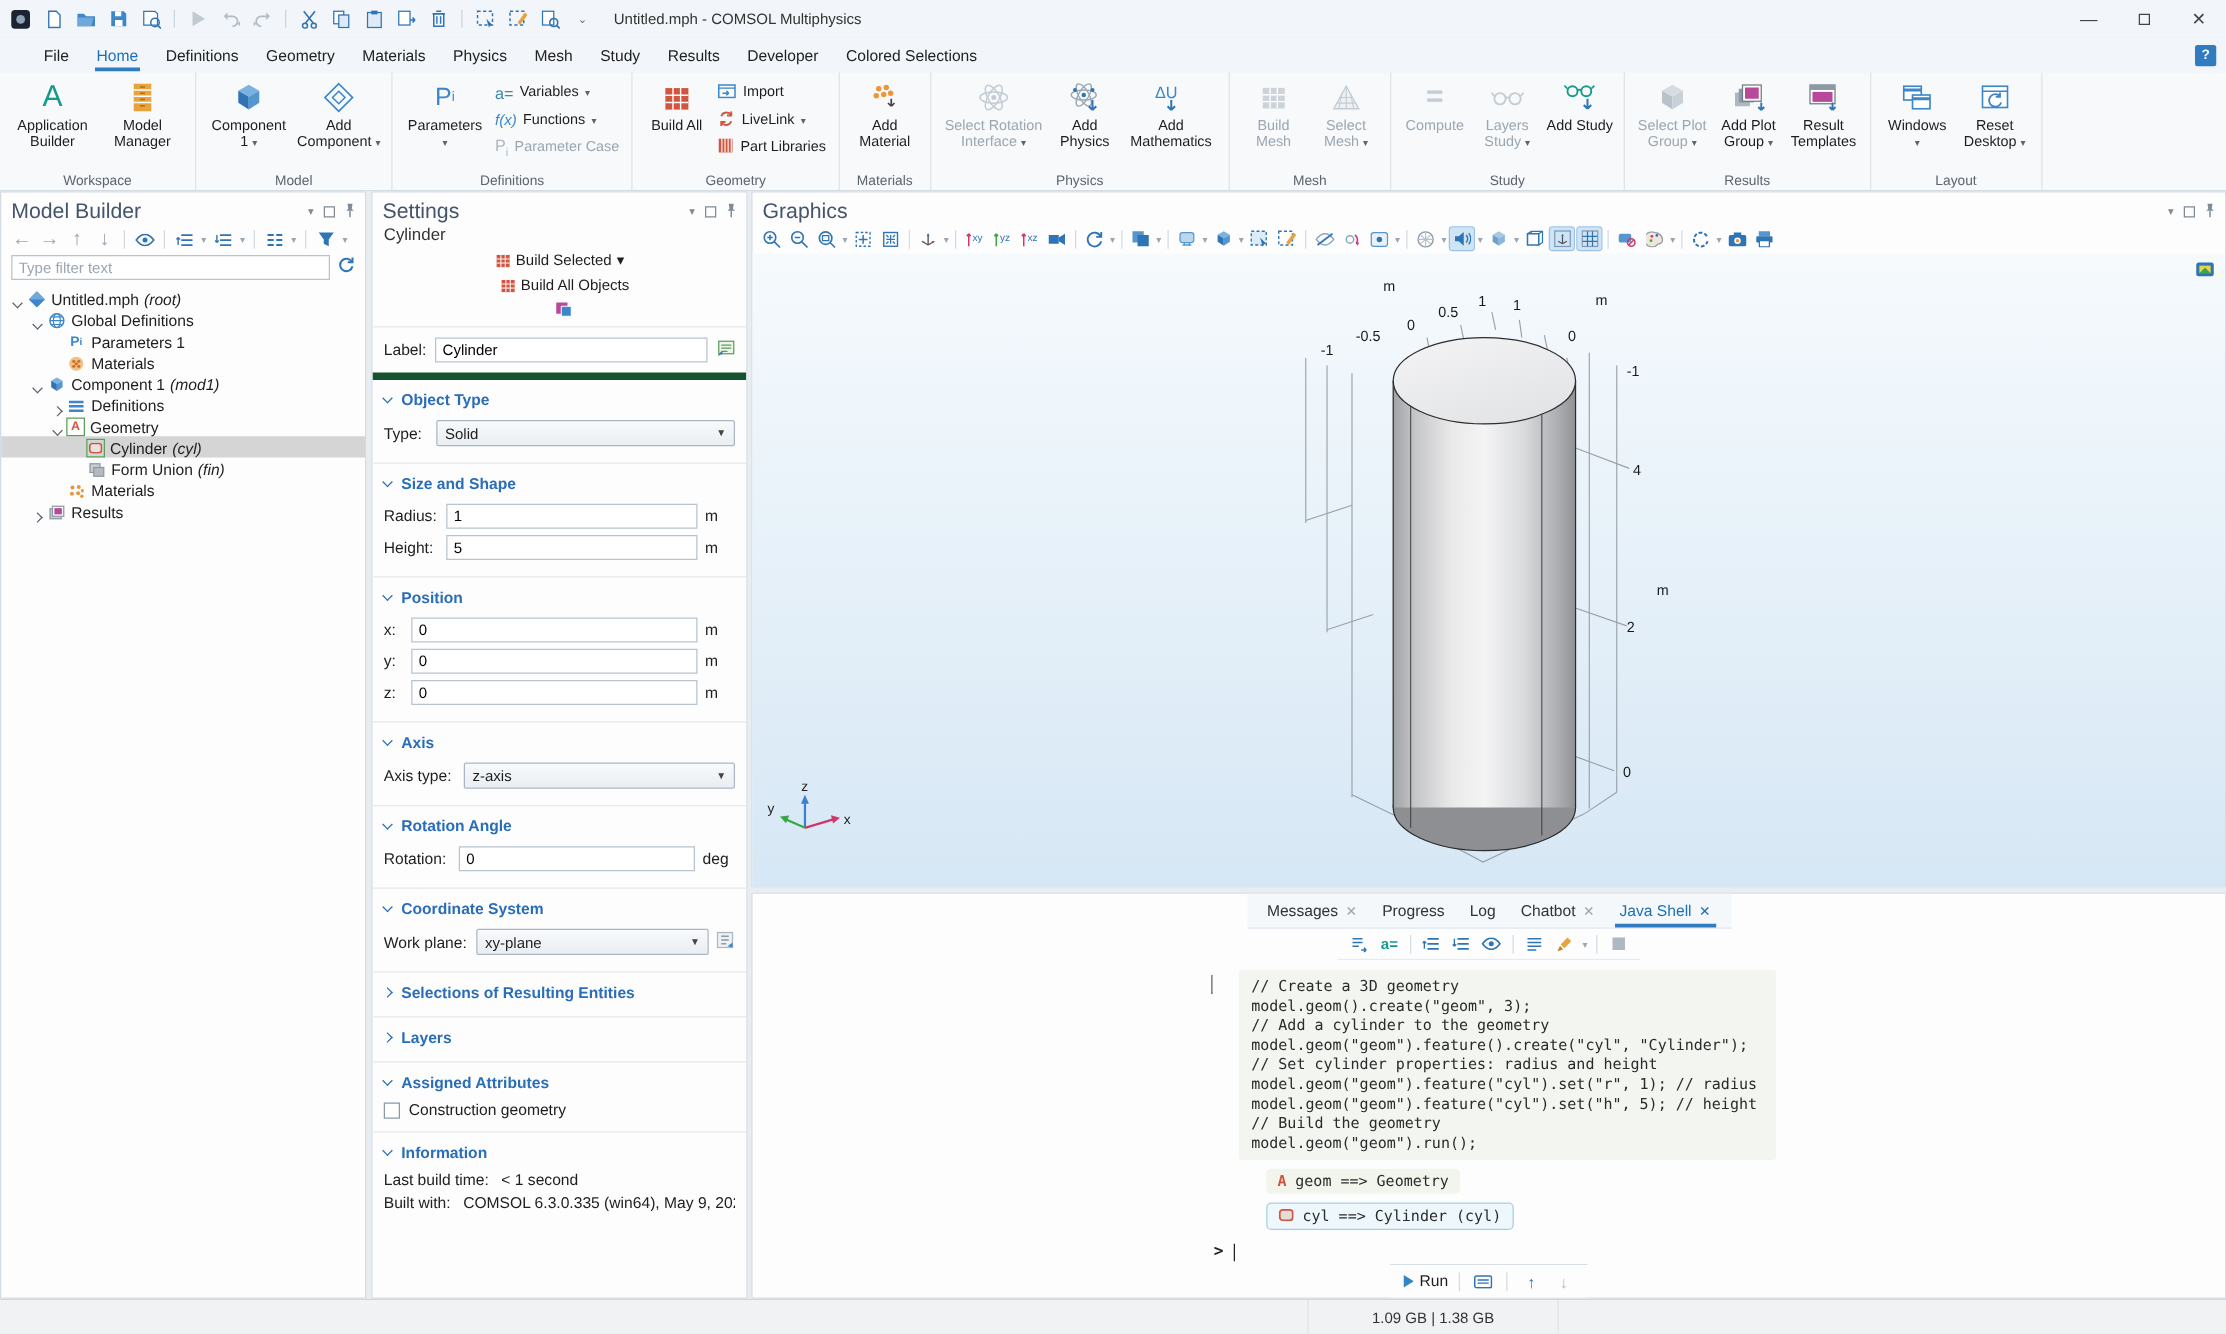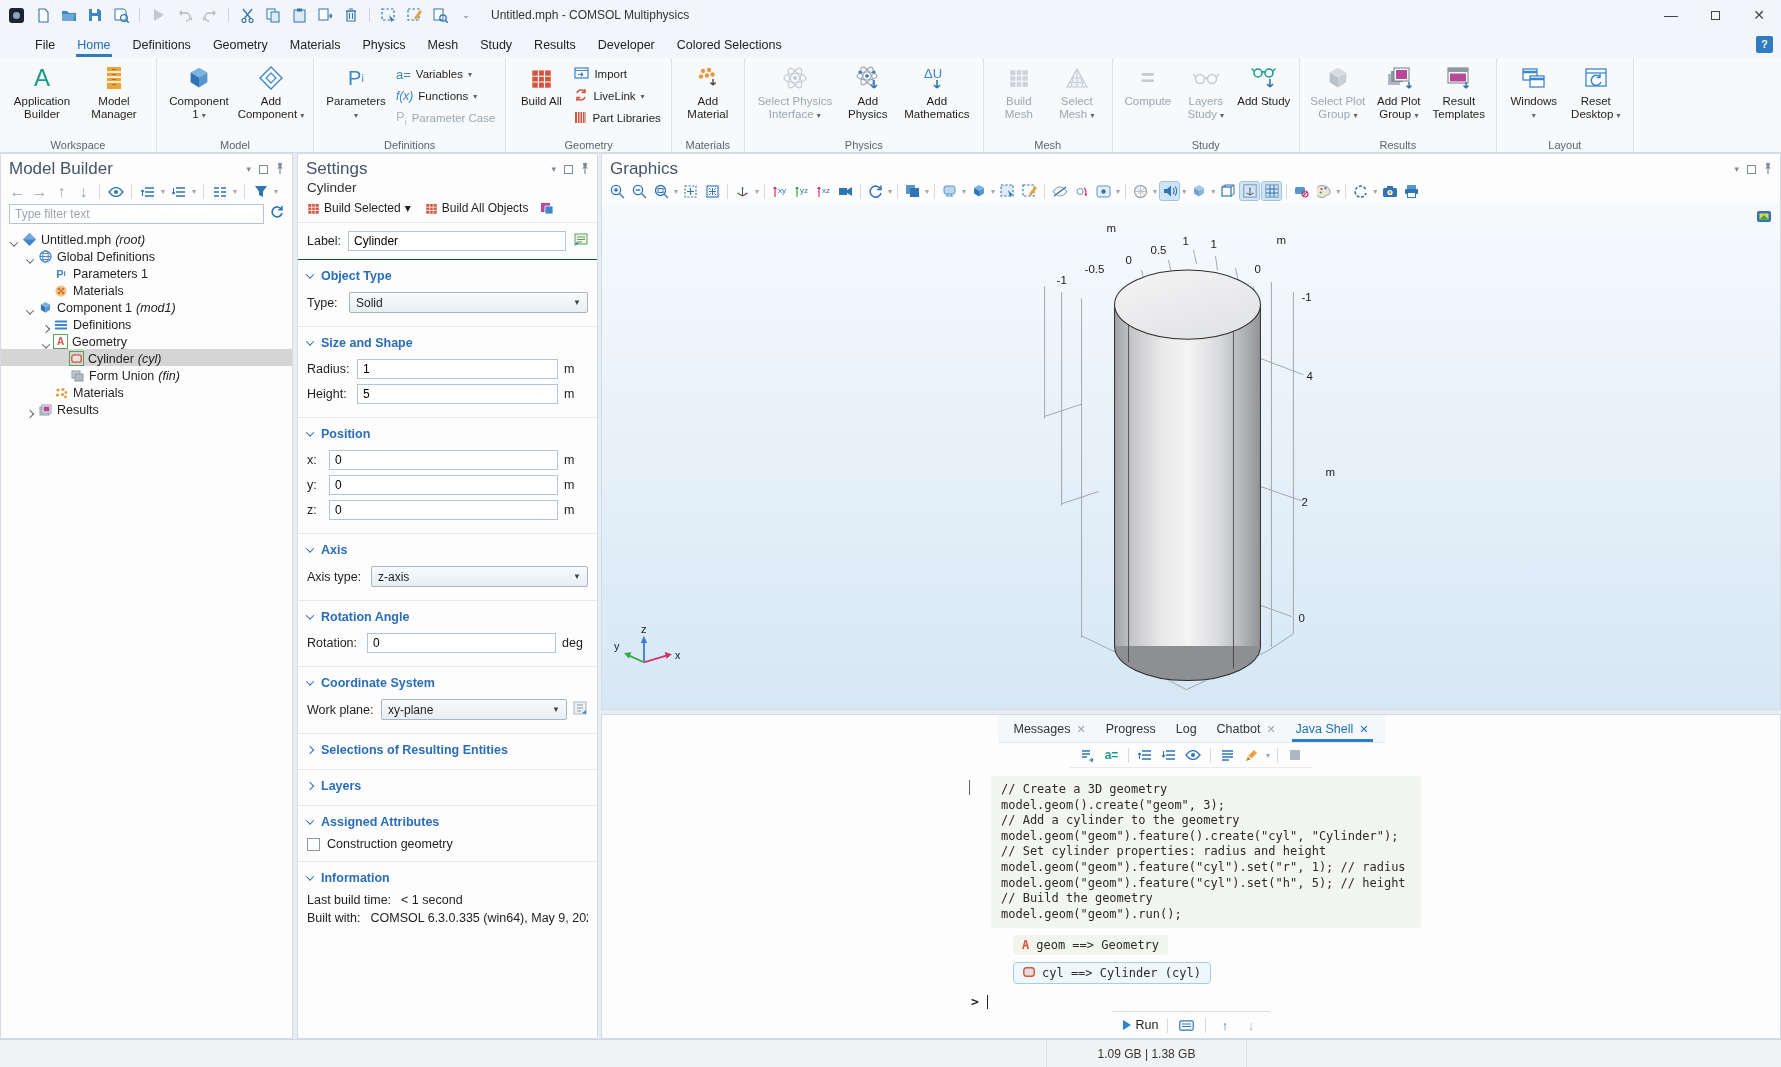--- a/index.html
+++ b/index.html
@@ -61,23 +61,23 @@
   .chevbox { width:14px; display:flex; justify-content:center; flex:none; }
   .chev { width:6px; height:6px; border-right:1.4px solid #5a646e; border-bottom:1.4px solid #5a646e; transform:rotate(45deg) translate(-1px,-1px); }
   .chev.col { transform:rotate(-45deg); }
   .tico { width:16px; height:15px; display:flex; align-items:center; justify-content:center; margin-right:4px; flex:none; }
   .tsuffix { font-style:italic; margin-left:4px; }
   .ind1{margin-left:16px}.ind2{margin-left:32px}.ind3{margin-left:48px}
 
   
   .setpanel { left:297px; top:0; width:301px; bottom:0; overflow:hidden; }
   .subT { font-size:13.5px; color:#333; padding:0 9px 4px; }
-  .setbar { display:flex; align-items:center; gap:6px; padding:2px 9px 7px; font-size:12px; border-bottom:1px solid #e4e9ee; }
+  .setbar { display:flex; align-items:center; gap:6px; padding:2px 9px 7px; font-size:12px; border-bottom:1px solid #e4e9ee;flex-direction:column; }
   .setbar .bi { display:flex; align-items:center; gap:4px; }
-  .lblrow { display:flex; align-items:center; gap:7px; padding:8px 9px; border-bottom:1px solid #14532d; font-size:12.5px; }
+  .lblrow { display:flex; align-items:center; gap:7px; padding:8px 9px; border-bottom:6px solid #14532d; font-size:12.5px; }
   .lblrow input { flex:1; height:20px; border:1px solid #b7c3cf; font-size:12px; padding:0 5px; font-family:"Liberation Sans",sans-serif; }
   .sec { padding:4px 9px 8px; border-bottom:1px solid #e4e9ee; }
   .sechead { display:flex; align-items:center; gap:8px; padding:5px 0 4px; font-size:12.5px; font-weight:bold; color:#2a6db8; }
   .sechead .chev { border-color:#2a6db8; }
   .frow { display:flex; align-items:center; gap:6px; margin:5px 0; font-size:12.5px; }
   .frow label { flex:none; }
   .frow input { flex:1; height:20px; border:1px solid #b7c3cf; font-size:12px; padding:0 5px; font-family:"Liberation Sans",sans-serif; }
   .unit { flex:none; width:24px; font-size:12.5px; }
   .sel { flex:1; height:21px; border:1px solid #a9b6c2; background:linear-gradient(#f8fafb,#e9eef2); display:flex; align-items:center; font-size:12px; padding:0 6px; border-radius:2px; }
   .sel .selarr { margin-left:auto; font-size:8px; color:#444; }
@@ -383,21 +383,21 @@
     <div class="rgroup">
       <div class="rbtn disabled" style="width:88px">
         <span class="ric">
             <svg width="26" height="26" viewBox="0 0 26 26">
               <ellipse cx="13" cy="13" rx="11" ry="4.5" fill="none" stroke="#c3ccd4" stroke-width="1.2"></ellipse>
               <ellipse cx="13" cy="13" rx="11" ry="4.5" fill="none" stroke="#c3ccd4" stroke-width="1.2" transform="rotate(60 13 13)"></ellipse>
               <ellipse cx="13" cy="13" rx="11" ry="4.5" fill="none" stroke="#c3ccd4" stroke-width="1.2" transform="rotate(-60 13 13)"></ellipse>
               <circle cx="13" cy="13" r="2" fill="#c3ccd4"></circle>
             </svg>
           </span>
-        <span class="rlabel"><span>Select Physics Interface</span> <span class="arr">▾</span></span>
+        <span class="rlabel"><span>Select Rotation Interface</span> <span class="arr">▾</span></span>
       </div>
       <div class="rbtn" style="width:56px">
         <span class="ric">
             <svg width="26" height="26" viewBox="0 0 26 26">
               <ellipse cx="12" cy="11" rx="10" ry="4" fill="none" stroke="#9aa6b2" stroke-width="1.1"></ellipse>
               <ellipse cx="12" cy="11" rx="10" ry="4" fill="none" stroke="#9aa6b2" stroke-width="1.1" transform="rotate(60 12 11)"></ellipse>
               <ellipse cx="12" cy="11" rx="10" ry="4" fill="none" stroke="#9aa6b2" stroke-width="1.1" transform="rotate(-60 12 11)"></ellipse>
               <circle cx="12" cy="11" r="1.8" fill="#2f74b5"></circle>
               <circle cx="5" cy="7" r="1.6" fill="#2f74b5"></circle>
               <circle cx="19" cy="7" r="1.6" fill="#2f74b5"></circle>

